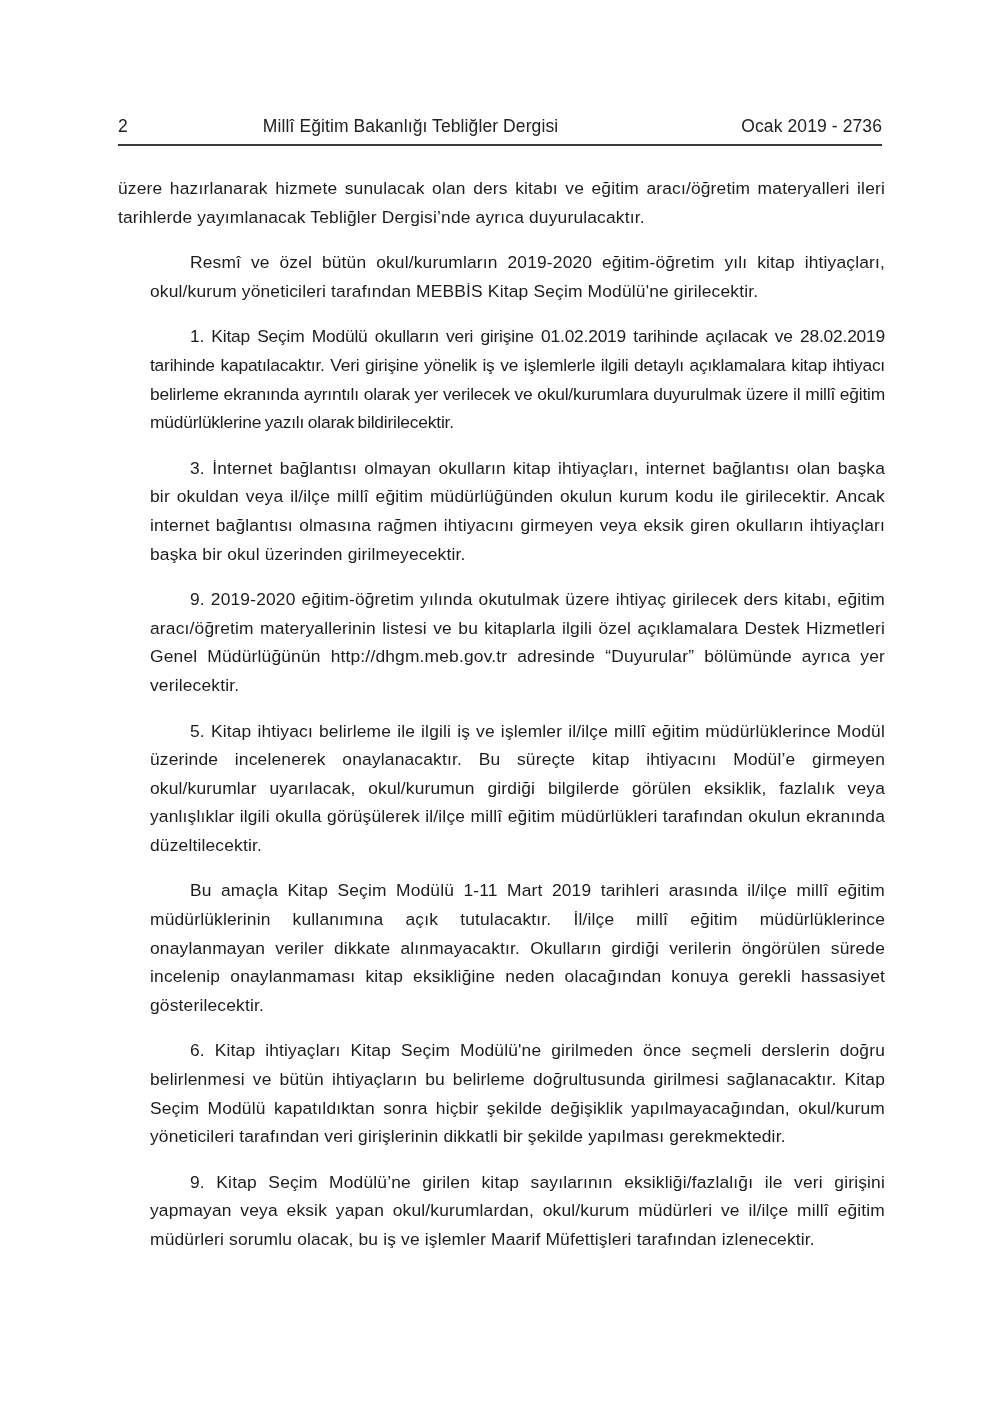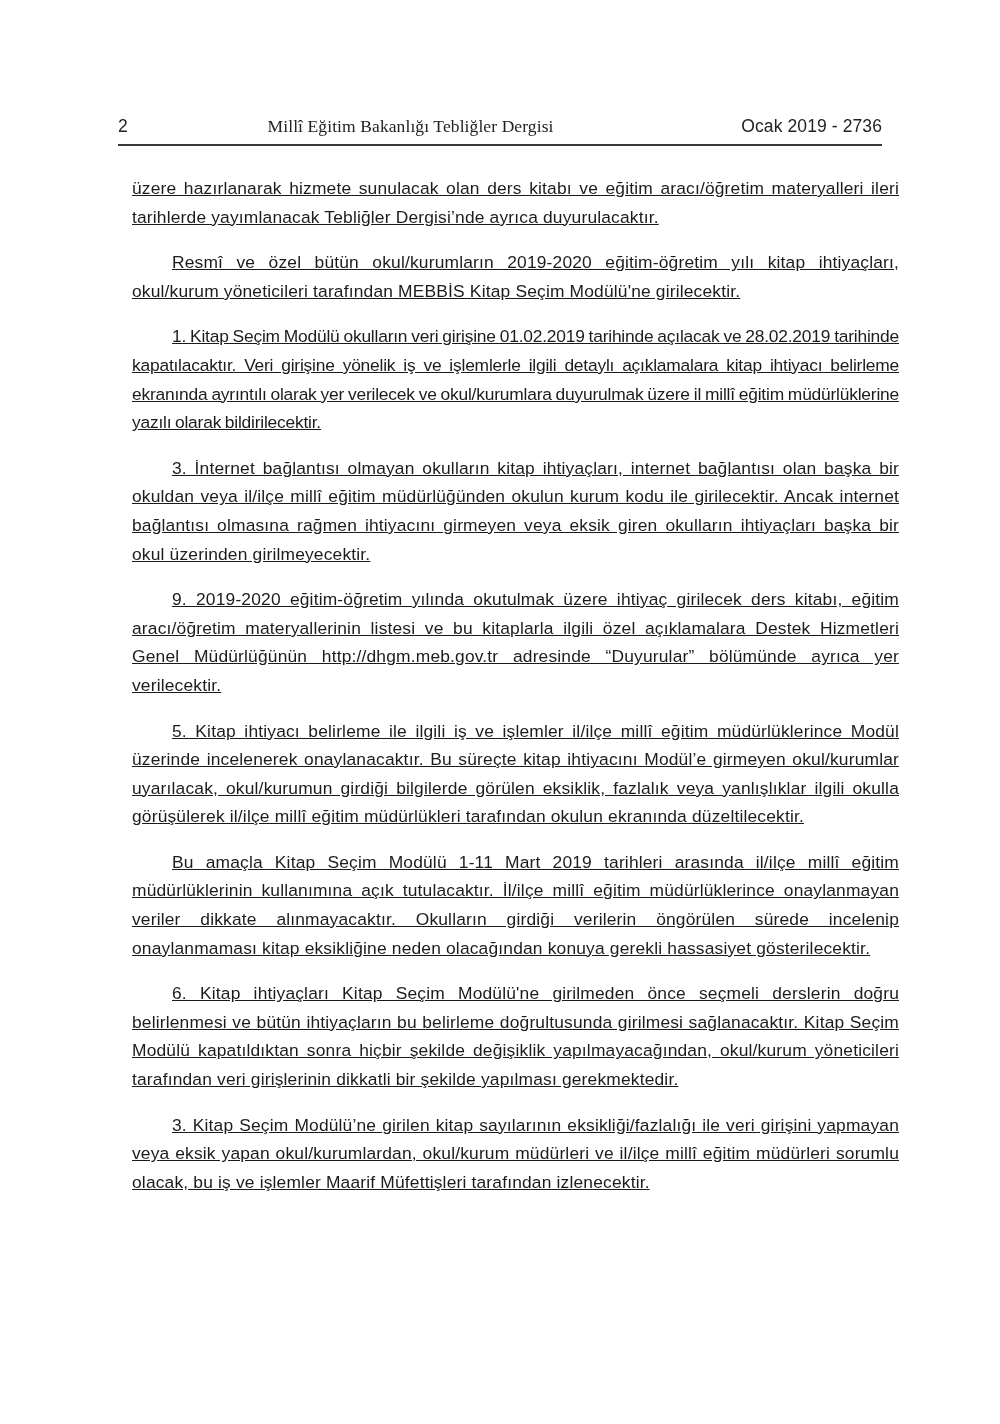--- a/index.html
+++ b/index.html
@@ -39,60 +39,59 @@
 
   .running-head .rh-page-number {
     flex: 0 0 auto;
     text-align: left;
   }
 
   .running-head .rh-title {
     flex: 1 1 auto;
     text-align: center;
     padding-right: 48px;
-    font-family: Liberation Serif, serif;
   }
 
   .running-head .rh-issue {
     flex: 0 0 auto;
     text-align: left;
   }
 
   .head-rule {
     position: absolute;
     left: 118px;
     top: 144px;
     width: 764px;
     height: 0;
     border-top: 2.4px solid #3a3a3a;
   }
 
   
   .body-column {
     position: absolute;
-    left: 132px;
+    left: 118px;
     top: 174px;
     width: 767px;
-    text-decoration: underline;
   }
 
   p.para {
     margin: 0;
     font-size: 17.4px;
     line-height: 28.6px;
     text-align: justify;
     text-justify: inter-word;
     color: #1c1c1c;
     letter-spacing: 0.01em;
     -webkit-hyphens: none;
     hyphens: none;
   }
 
   p.para.indent {
     text-indent: 40px;
+    margin-left: 32px;
   }
 
   p.para.gap {
     margin-top: 17px;
   }
 
   
   p.para.condensed {
     word-spacing: -0.055em;
     letter-spacing: -0.012em;
@@ -125,17 +124,17 @@
     <p class="para indent gap">3. İnternet bağlantısı olmayan okulların kitap ihtiyaçları, internet bağlantısı olan başka bir okuldan veya il/ilçe millî eğitim müdürlüğünden okulun kurum kodu ile girilecektir. Ancak internet bağlantısı olmasına rağmen ihtiyacını girmeyen veya eksik giren okulların ihtiyaçları başka bir okul üzerinden girilmeyecektir.</p>
 
     <p class="para indent gap">9. 2019-2020 eğitim-öğretim yılında okutulmak üzere ihtiyaç girilecek ders kitabı, eğitim aracı/öğretim materyallerinin listesi ve bu kitaplarla ilgili özel açıklamalara Destek Hizmetleri Genel Müdürlüğünün http://dhgm.meb.gov.tr adresinde “Duyurular” bölümünde ayrıca yer verilecektir.</p>
 
     <p class="para indent gap">5. Kitap ihtiyacı belirleme ile ilgili iş ve işlemler il/ilçe millî eğitim müdürlüklerince Modül üzerinde incelenerek onaylanacaktır. Bu süreçte kitap ihtiyacını Modül’e girmeyen okul/kurumlar uyarılacak, okul/kurumun girdiği bilgilerde görülen eksiklik, fazlalık veya yanlışlıklar ilgili okulla görüşülerek il/ilçe millî eğitim müdürlükleri tarafından okulun ekranında düzeltilecektir.</p>
 
     <p class="para indent gap">Bu amaçla Kitap Seçim Modülü 1-11 Mart 2019 tarihleri arasında il/ilçe millî eğitim müdürlüklerinin kullanımına açık tutulacaktır. İl/ilçe millî eğitim müdürlüklerince onaylanmayan veriler dikkate alınmayacaktır. Okulların girdiği verilerin öngörülen sürede incelenip onaylanmaması kitap eksikliğine neden olacağından konuya gerekli hassasiyet gösterilecektir.</p>
 
     <p class="para indent gap">6. Kitap ihtiyaçları Kitap Seçim Modülü'ne girilmeden önce seçmeli derslerin doğru belirlenmesi ve bütün ihtiyaçların bu belirleme doğrultusunda girilmesi sağlanacaktır. Kitap Seçim Modülü kapatıldıktan sonra hiçbir şekilde değişiklik yapılmayacağından, okul/kurum yöneticileri tarafından veri girişlerinin dikkatli bir şekilde yapılması gerekmektedir.</p>
 
-    <p class="para indent gap">3. Kitap Seçim Modülü’ne girilen kitap sayılarının eksikliği/fazlalığı ile veri girişini yapmayan veya eksik yapan okul/kurumlardan, okul/kurum müdürleri ve il/ilçe millî eğitim müdürleri sorumlu olacak, bu iş ve işlemler Maarif Müfettişleri tarafından izlenecektir.</p>
+    <p class="para indent gap">9. Kitap Seçim Modülü’ne girilen kitap sayılarının eksikliği/fazlalığı ile veri girişini yapmayan veya eksik yapan okul/kurumlardan, okul/kurum müdürleri ve il/ilçe millî eğitim müdürleri sorumlu olacak, bu iş ve işlemler Maarif Müfettişleri tarafından izlenecektir.</p>
 
   </div>
 
 </div>
 
 </body></html>

